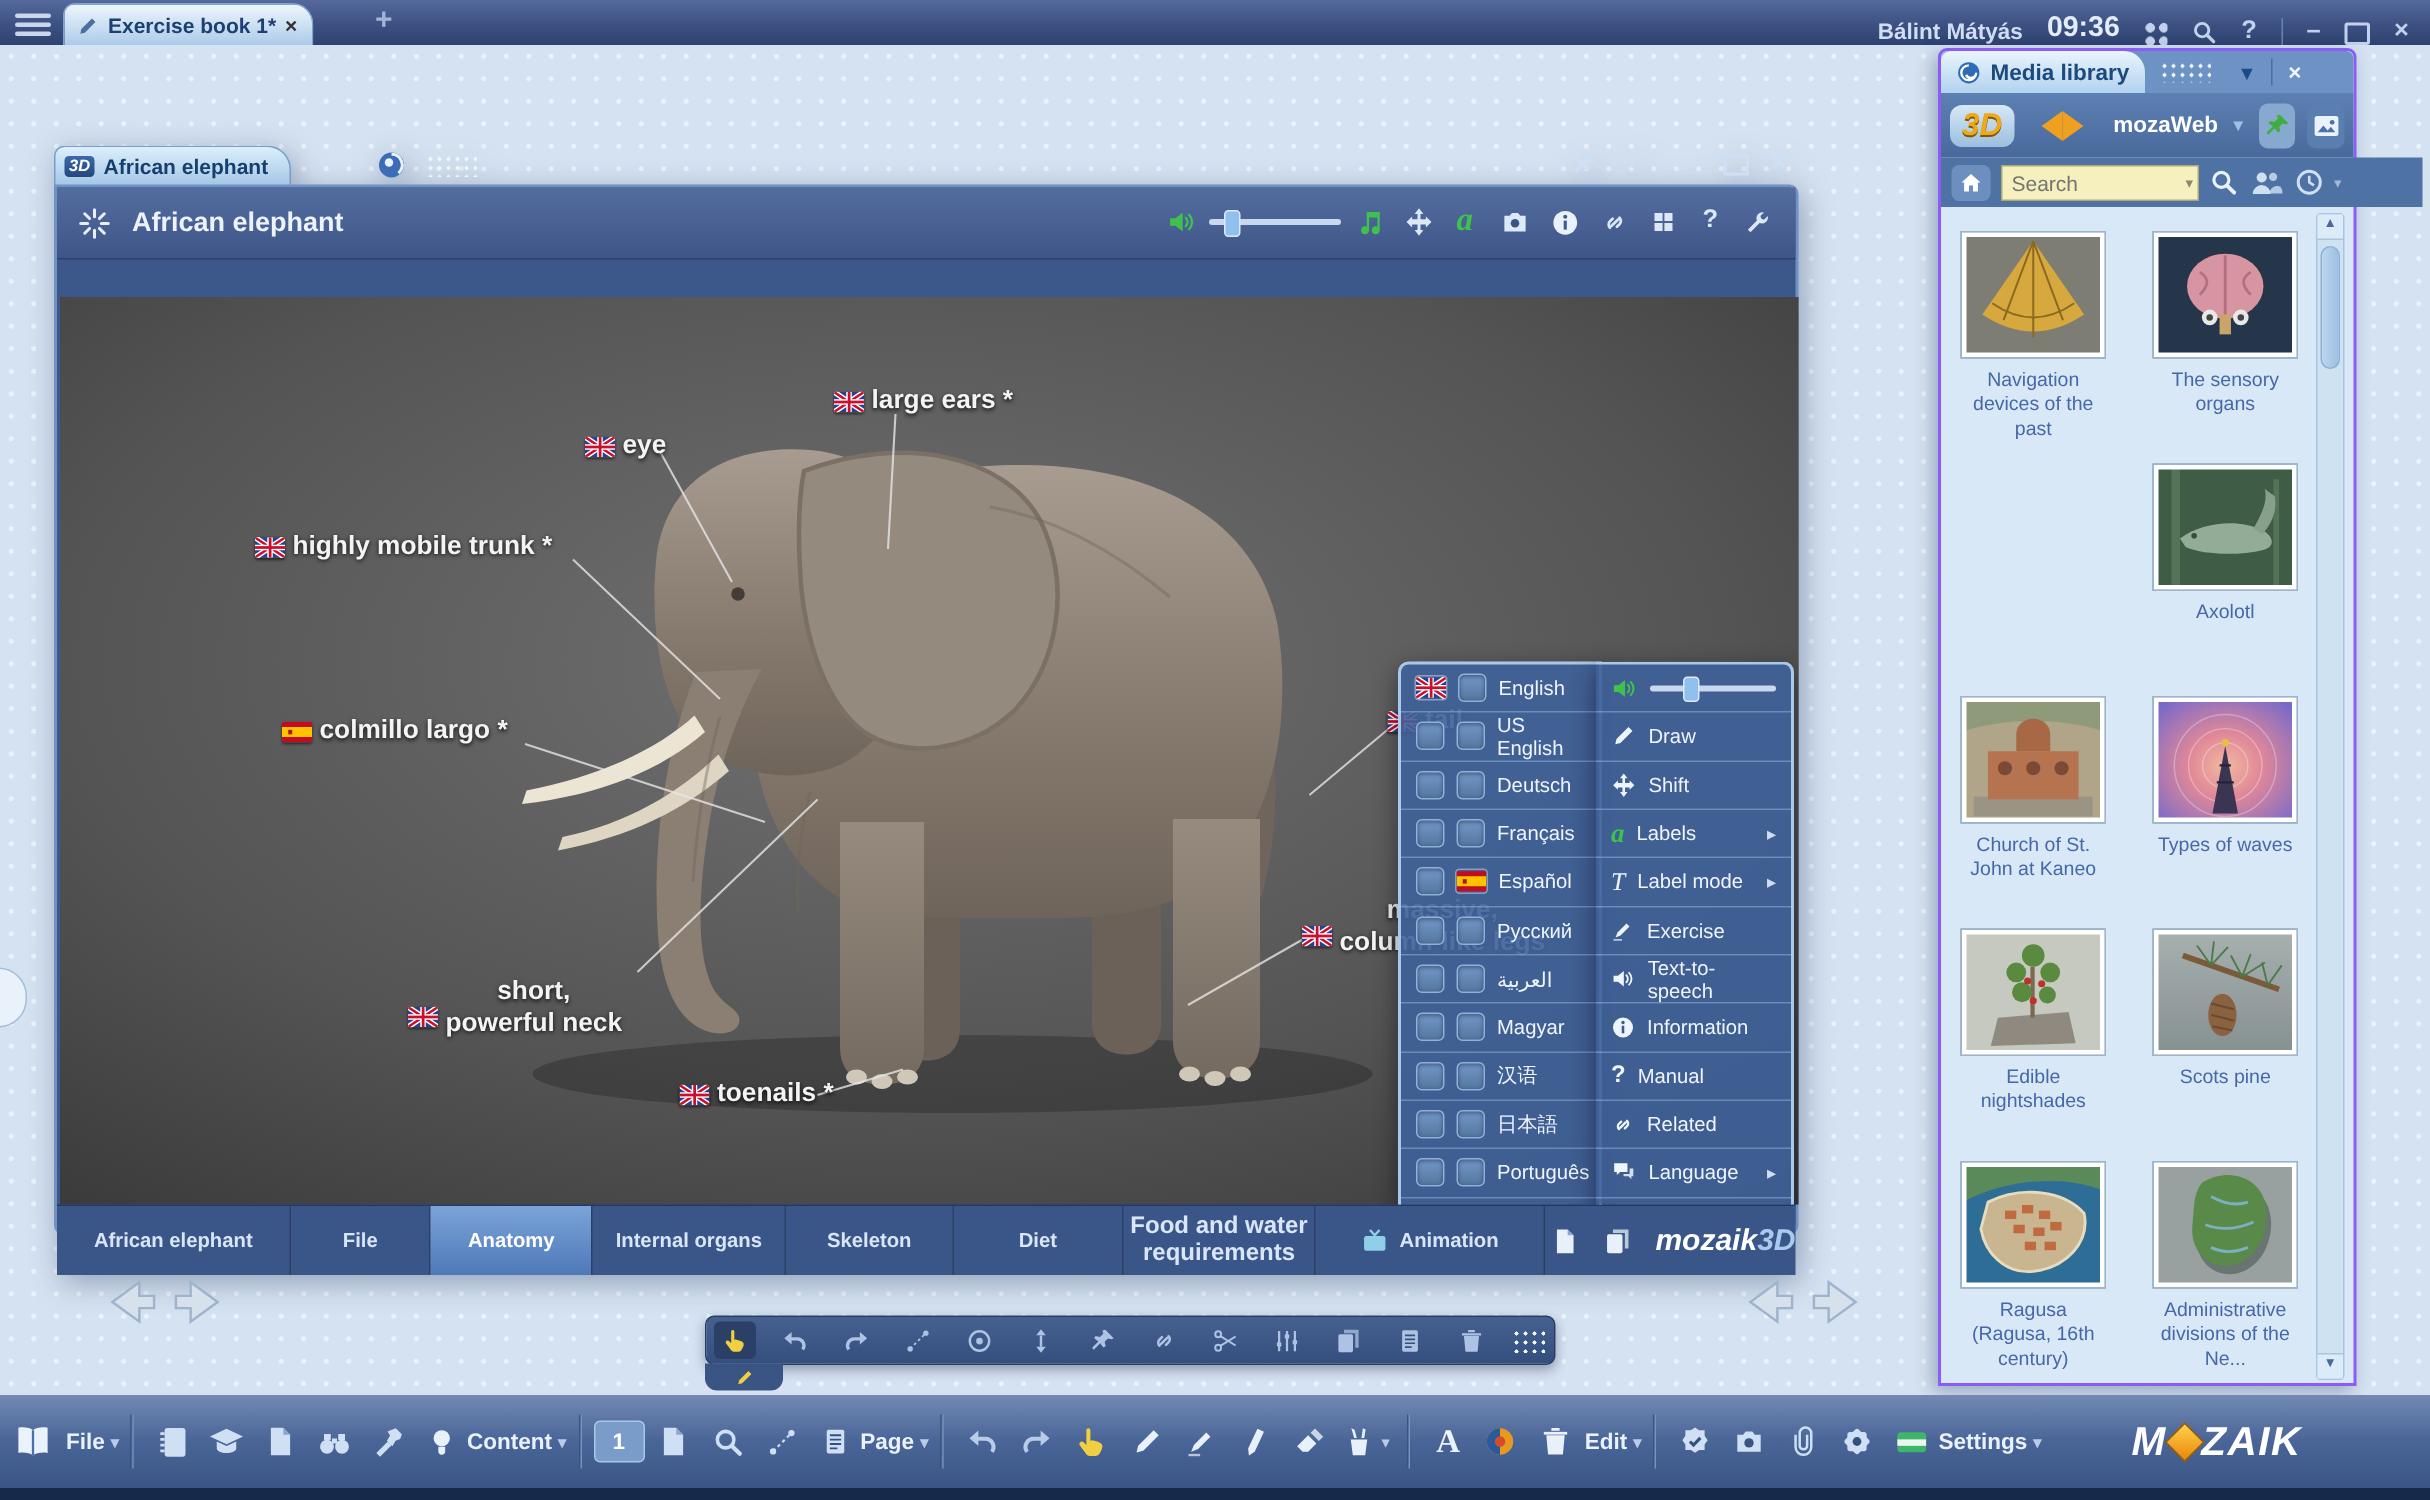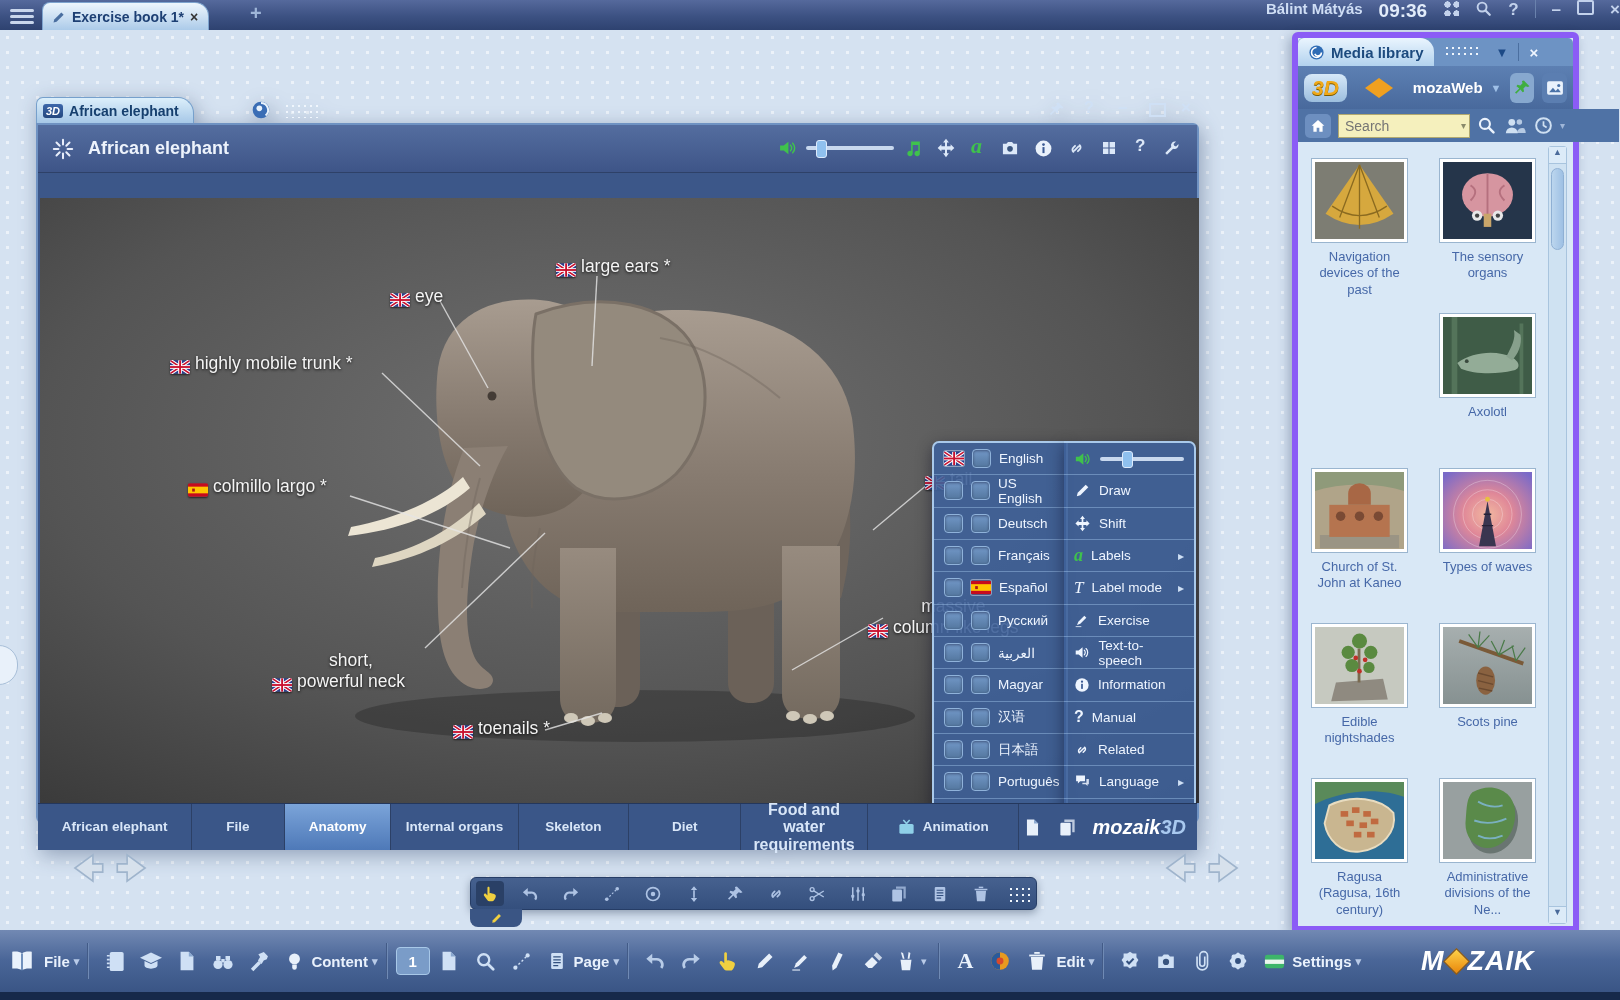--- a/index.html
+++ b/index.html
@@ -8,57 +8,57 @@
   .abs{position:absolute;}
   .ic{display:inline-block;vertical-align:middle;}
   svg.ic{fill:currentColor;}
   
   .topbar{left:0;top:0;width:1620px;height:30px;
     background:linear-gradient(#55699c,#3c5182 55%,#2e4270);color:#cdd9ef;}
   .burger span{display:block;width:24px;height:3px;background:#c9d6ec;border-radius:2px;margin:3px 0;}
   .doc-tab{left:42px;top:2px;height:28px;padding:0 10px 0 8px;display:flex;align-items:center;gap:6px;
     background:linear-gradient(#eef6fd,#a9c9e8);border:1px solid #7ea4cf;border-bottom:none;
     border-radius:8px 14px 0 0;color:#1d3f73;font-weight:bold;font-size:14px;}
-  .tb-right{right:0;top:0;height:30px;display:flex;align-items:flex-start;gap:16px;}
+  .tb-right{right:0;top:0;height:30px;display:flex;align-items:flex-end;gap:16px;padding-right:14px;}
   .tb-ic{font-size:17px;font-weight:bold;color:#c3d2ec;}
   
   .desktop{left:0;top:30px;width:1620px;height:902px;background:#d5e2f1;
     background-image:radial-gradient(rgba(255,255,255,.55) 1.6px,transparent 1.7px);background-size:15px 15px;}
   
   .player{left:36px;top:97px;width:1163px;height:726px;filter:drop-shadow(3px 5px 10px rgba(20,40,80,.35));}
   .p-tab{left:0;top:0;height:26px;padding:0 14px 0 6px;display:flex;align-items:center;gap:6px;
     background:linear-gradient(#dcEFfb,#a4c6e6);border:1px solid #76a0cc;border-bottom:none;
     border-radius:7px 16px 0 0;color:#163f6e;font-weight:bold;font-size:14px;}
   .badge3d{background:linear-gradient(#3d68ab,#24477e);color:#fff;font-weight:bold;font-style:italic;
     font-size:11px;padding:1px 3px;border-radius:3px;}
   .p-chrome{left:0;top:26px;width:1159px;height:696px;background:#3c5789;border:2px solid #6f92c2;
     border-radius:0 6px 6px 6px;}
   .p-titlebar{left:0;top:0;width:1159px;height:47px;
     background:linear-gradient(#546d9f,#3e5588);border-bottom:1px solid #2e4168;
     color:#edf3fc;display:flex;align-items:center;}
   .p-view{left:2px;top:73px;width:1159px;height:605px;overflow:hidden;background:#4a4a4a;}
   .lbl{position:absolute;color:#f4f4f4;font-size:17.5px;text-shadow:0 1px 3px rgba(0,0,0,.85);
-    display:flex;align-items:flex-end;gap:5px;white-space:nowrap;z-index:2;}
+    display:flex;align-items:center;gap:5px;white-space:nowrap;z-index:2;font-weight:bold;}
   .flag{width:20px;height:14px;border-radius:2px;box-shadow:0 1px 2px rgba(0,0,0,.6);flex:none;margin-top:3px;}
   .menu{position:absolute;top:211px;height:387px;background:rgba(62,97,153,.9);
     border:2px solid #a9c9ea;box-shadow:0 5px 16px rgba(0,0,25,.45);display:flex;flex-direction:column;z-index:5;margin-top:32px;}
   .m-row{flex:1;display:flex;align-items:center;gap:8px;padding:0 10px;color:#eef5ff;font-size:13.5px;}
   .m-row + .m-row{border-top:1px solid rgba(150,185,225,.5);}
   .chk{width:17px;height:17px;border-radius:4px;border:1px solid #8fb2da;flex:none;
     background:linear-gradient(#7298c8,#54779f);box-shadow:inset 0 1px 3px rgba(0,0,30,.45);}
   .mflag{width:20px;height:15px;border-radius:2px;flex:none;box-shadow:0 0 0 1px rgba(255,255,255,.4);}
   .subarr{margin-left:auto;color:#cfe0f5;font-size:12px;}
   .p-tabs{left:0;top:678px;width:1159px;height:46px;background:#3a5688;display:flex;align-items:stretch;
     border-top:1px solid #24375c;}
   .ptab{display:flex;align-items:center;justify-content:center;text-align:center;color:#d8e6f8;
     font-size:13.5px;font-weight:bold;border-right:1px solid #2c4066;line-height:1.1;padding:0 4px;}
   .ptab.active{background:linear-gradient(#7ba4d9,#4e79b8);color:#fff;}
   
   .medialib{left:1292px;top:32px;width:275px;height:888px;background:#d9e8f6;
-    border:6px solid #8b5cf6;border-radius:6px 6px 0 0;box-shadow:-3px 4px 12px rgba(20,40,80,.3);}
+    border:2px solid #8b5cf6;border-radius:6px 6px 0 0;box-shadow:-3px 4px 12px rgba(20,40,80,.3);}
   .ml-head{left:0;top:0;width:275px;height:28px;background:#6d93c4;border-radius:5px 5px 0 0;
     display:flex;align-items:center;}
   .ml-tab{height:28px;display:flex;align-items:center;gap:6px;padding:0 10px;
     background:linear-gradient(#eaf5fe,#b2d2ee);border-radius:6px 14px 0 0;color:#1c4a7e;
     font-weight:bold;font-size:15px;}
   .ml-bar1{left:0;top:28px;width:275px;height:43px;background:linear-gradient(#5d80b3,#48699c);
     display:flex;align-items:center;gap:8px;padding:0 6px;box-sizing:border-box;}
   .ml-bar2{left:0;top:71px;width:321px;height:33px;background:#4f72a5;display:flex;align-items:center;
     gap:7px;padding:0 7px;box-sizing:border-box;}
   .thumb{position:absolute;width:101px;text-align:center;cursor:pointer;}
@@ -663,21 +663,21 @@
           </div>
       <div class="ptab" style="width:122px;font-size:16px">
             <span>Food and water requirements</span>
           </div>
       <div class="ptab" style="width:146px;gap:7px">
         <svg class="ic" width="19" height="19" style="color:#8fd0e8">
               <use href="#p-tv"></use>
             </svg>
         <span>Animation</span>
       </div>
-      <div class="ptab" style="flex:1;border-right:none;justify-content:flex-end;gap:16px;padding-right:11px">
+      <div class="ptab" style="flex:1;border-right:none;justify-content:flex-end;gap:16px;padding-right:0">
         <svg class="ic" width="19" height="19" style="color:#e8f0fa">
               <use href="#p-doc"></use>
             </svg>
         <svg class="ic" width="19" height="19" style="color:#e8f0fa">
               <use href="#p-copy"></use>
             </svg>
         <span style="font-style:italic;font-size:20px">
           <span style="color:#fff">mozaik</span><span style="color:#a9c9ef">3D</span>
         </span>
       </div>

